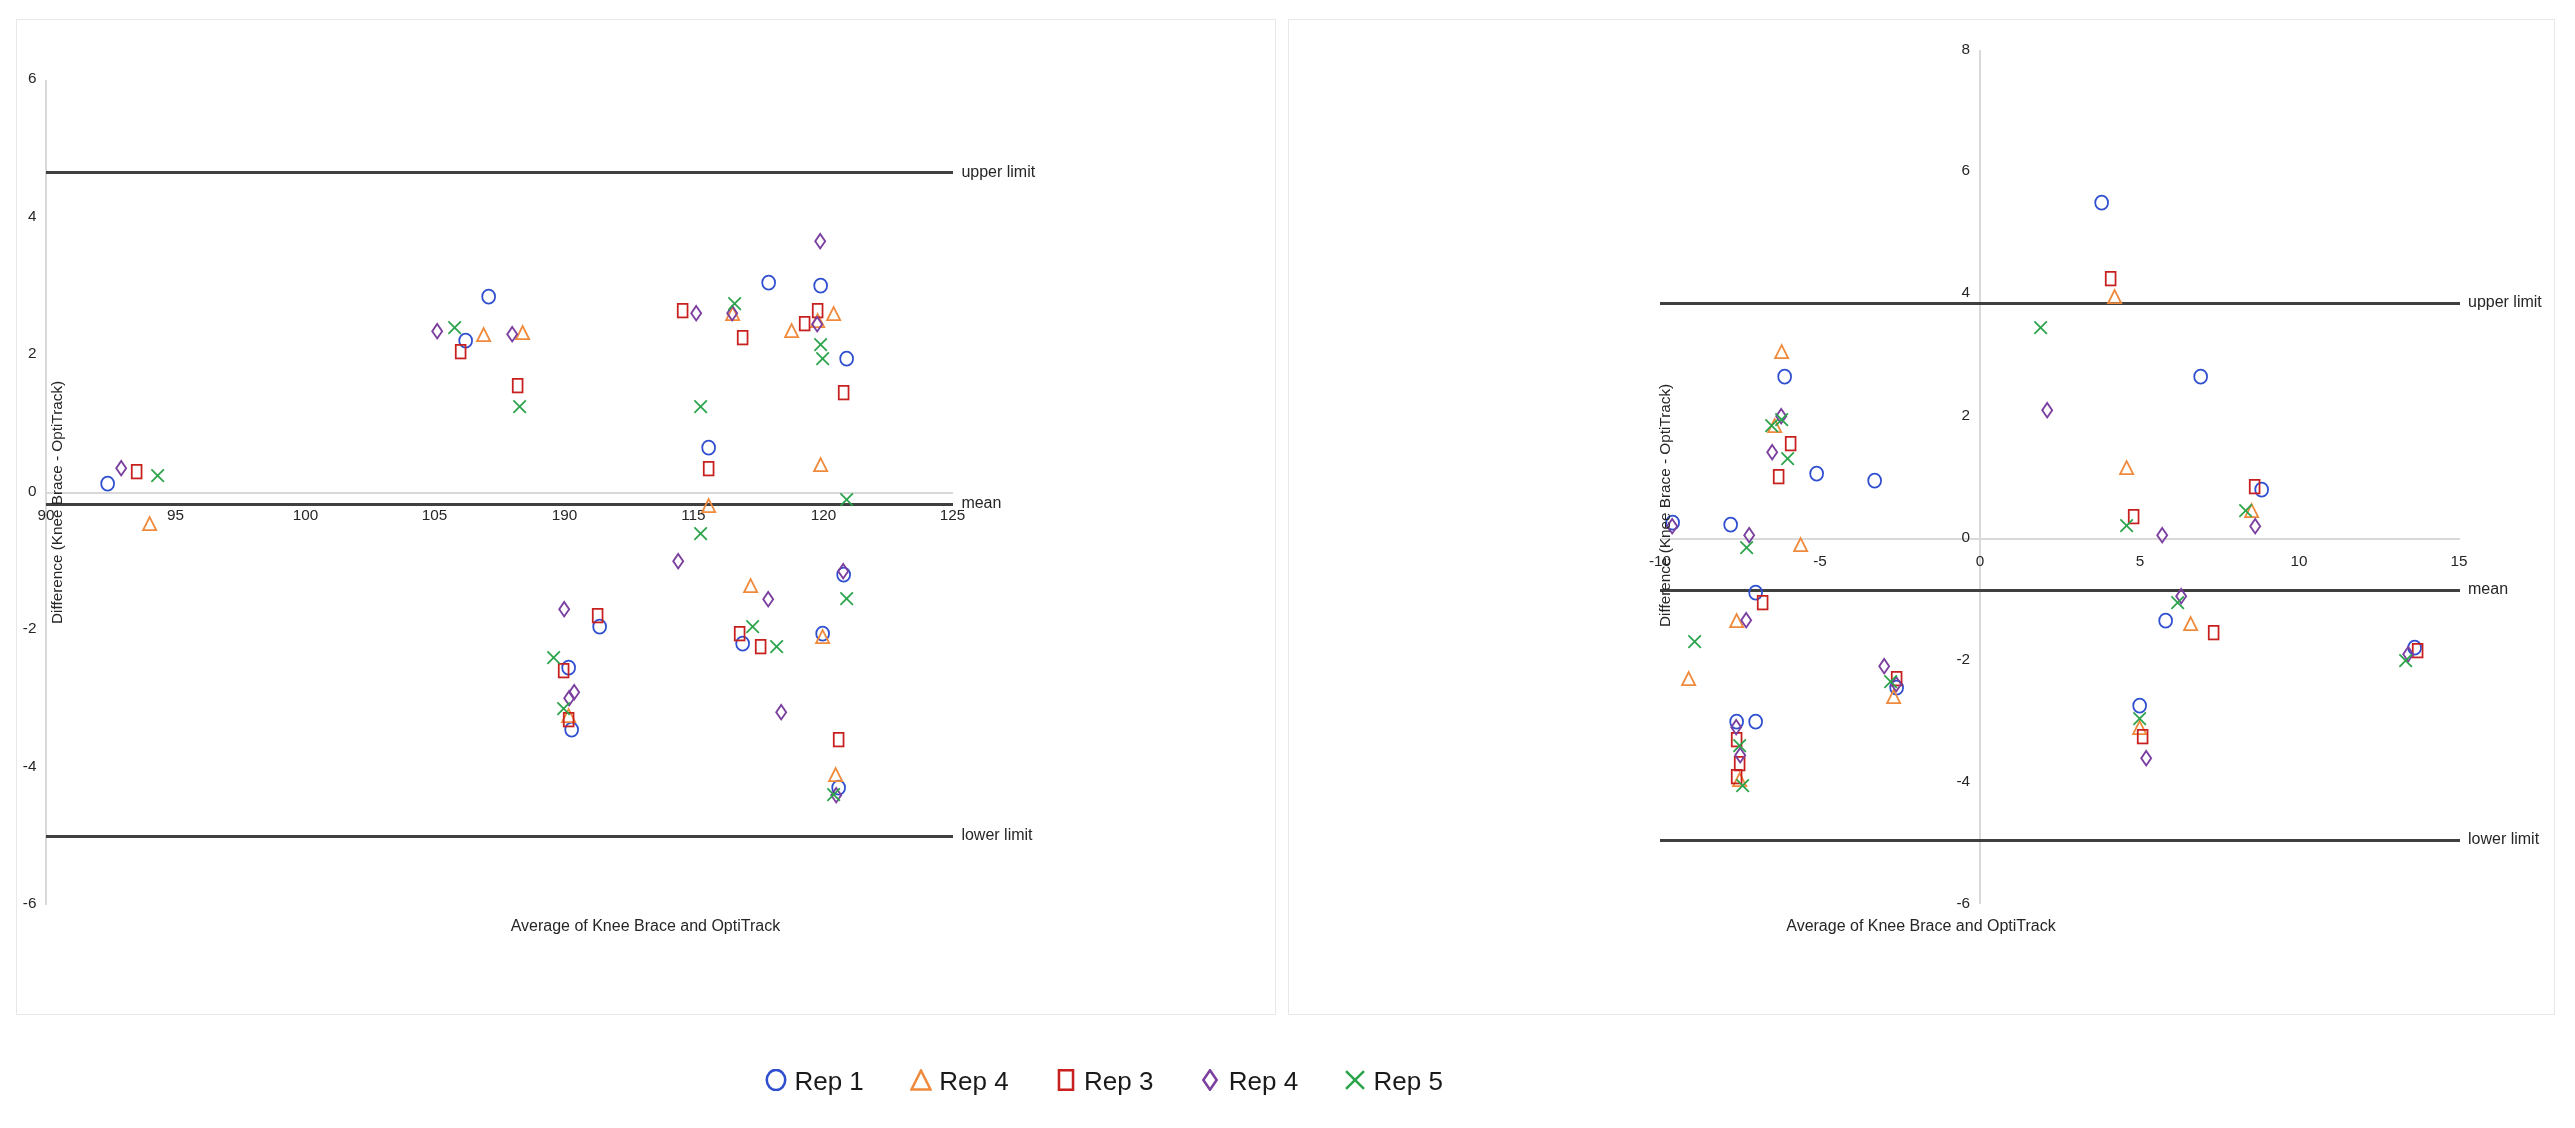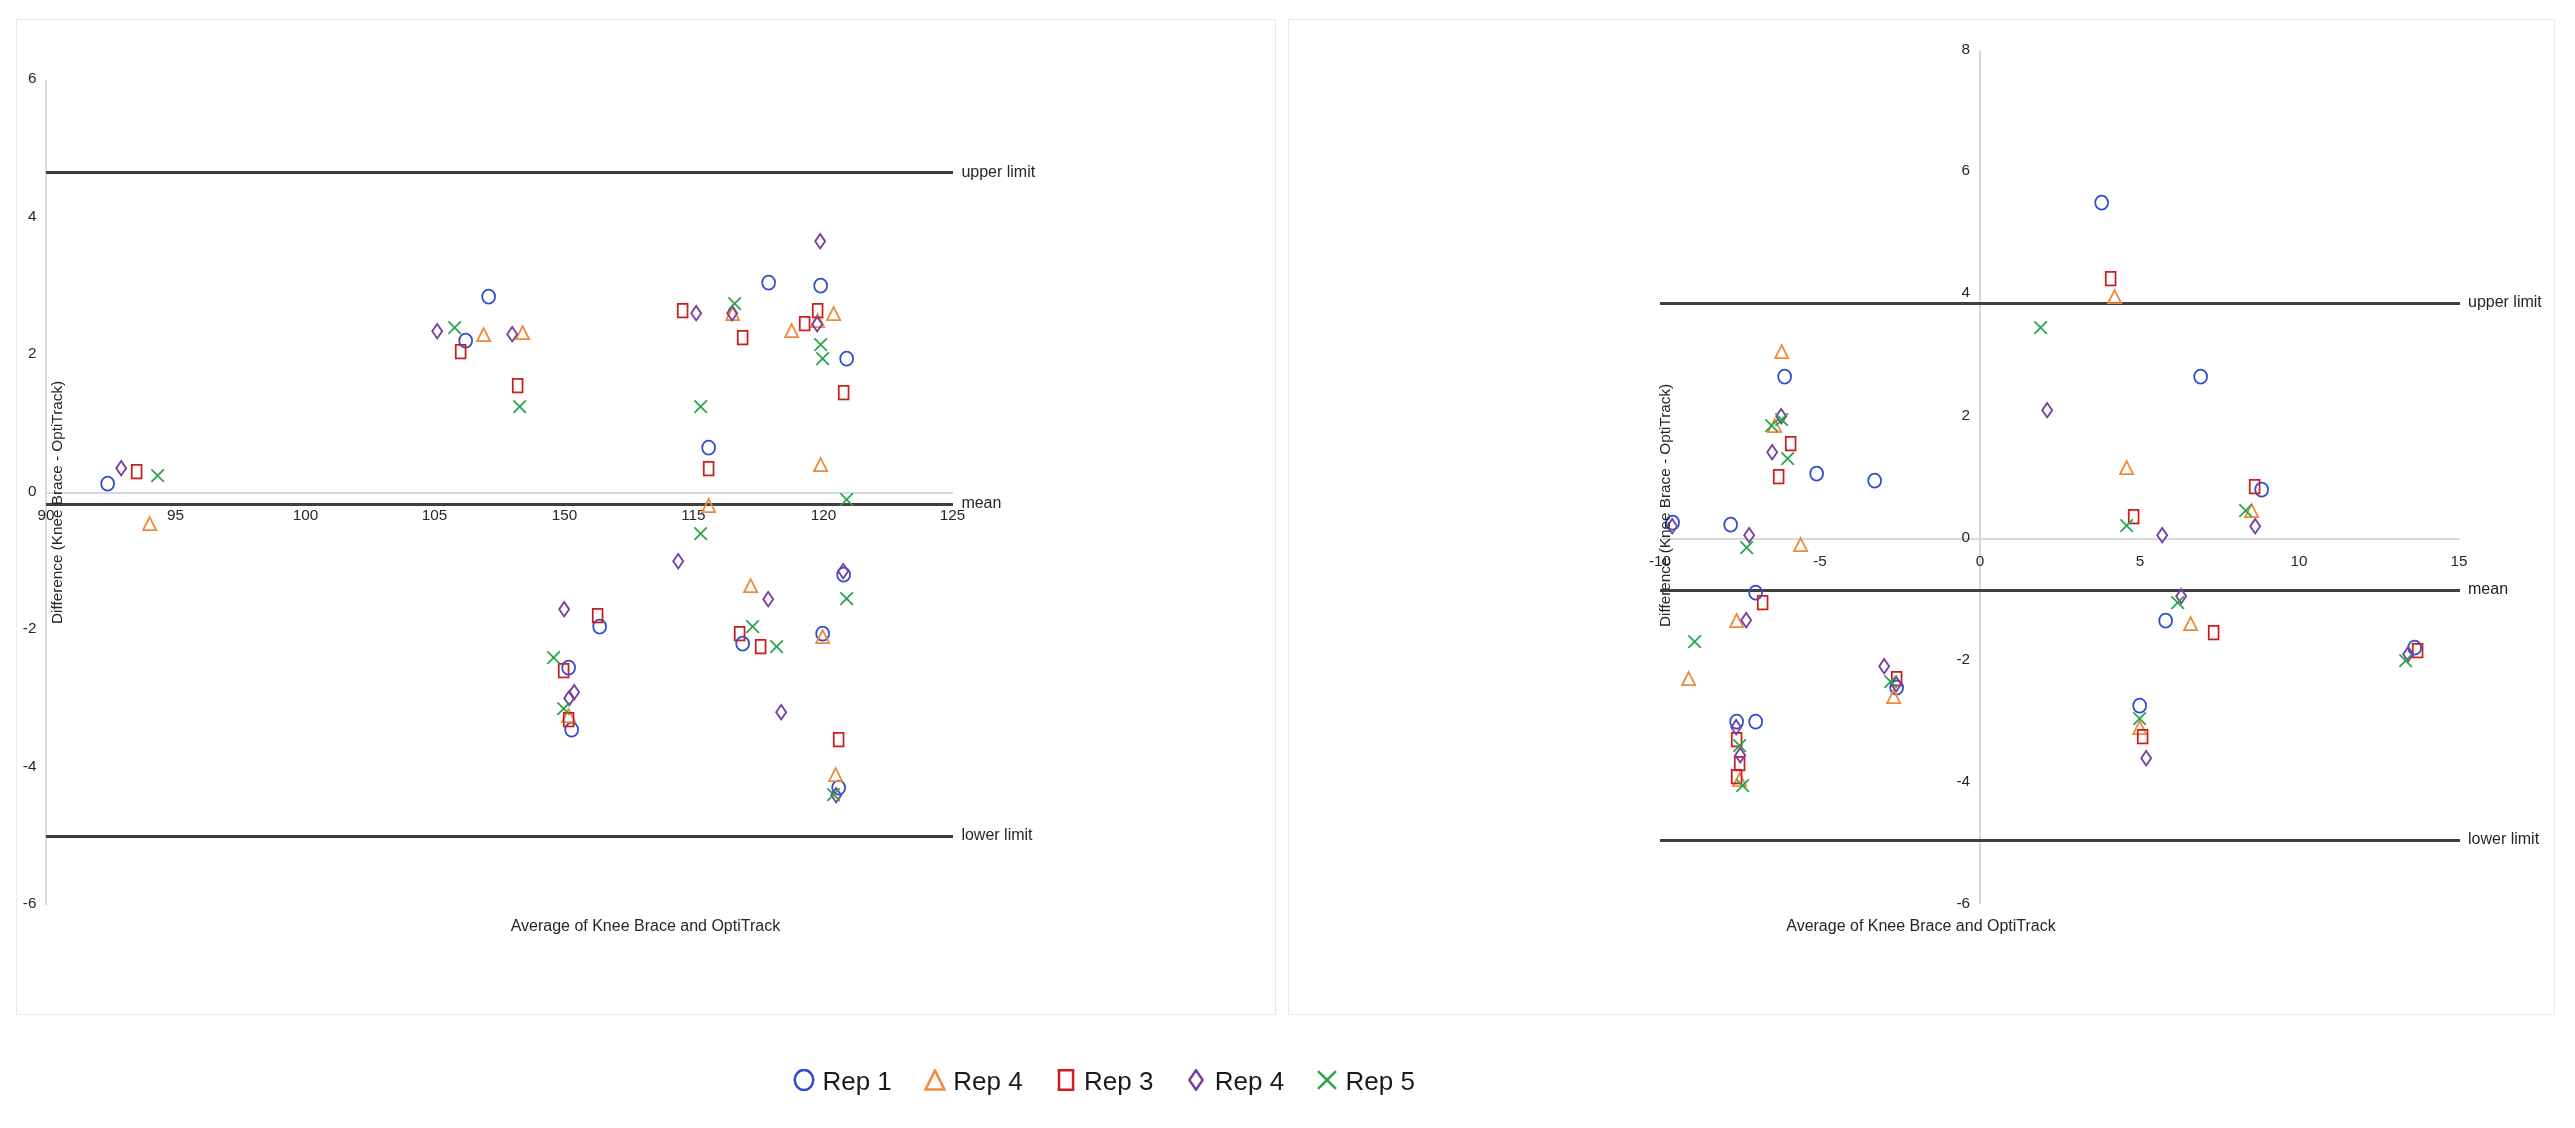--- a/index.html
+++ b/index.html
@@ -31,21 +31,21 @@
 
   .ylabel{position:absolute;font-size:15.3px;color:#262626;white-space:nowrap;
           transform-origin:0 0;transform:rotate(-90deg);font-family:"Liberation Sans",sans-serif;}
   .xlabel{position:absolute;font-size:16px;color:#262626;text-align:center;white-space:nowrap;
           font-family:"Liberation Sans",sans-serif;}
 
   .marker{position:absolute;pointer-events:none;}
   .marker svg{display:block;overflow:visible;}
 
   #legend{position:absolute;left:0;top:1068px;width:2208px;display:flex;
-          justify-content:center;gap:32px;}
+          justify-content:center;gap:46px;}
   .legend-item{display:flex;align-items:center;gap:5.9px;}
   .legend-item .lg-sym{display:block;width:23.5px;height:23.5px;}
   .legend-item .lg-text{font-size:26px;color:#1a1a1a;font-family:"Liberation Sans",sans-serif;
                         line-height:1;}
 </style>
 </head>
 <body>
 
 <div id="root">
 
@@ -57,21 +57,21 @@
         <div class="tick ytick" style="left: -27px; top: 187px; width: 46px;">4</div>
         <div class="tick ytick" style="left: -27px; top: 324px; width: 46px;">2</div>
         <div class="tick ytick" style="left: -27px; top: 462px; width: 46px;">0</div>
         <div class="tick ytick" style="left: -27px; top: 599px; width: 46px;">-2</div>
         <div class="tick ytick" style="left: -27px; top: 737px; width: 46px;">-4</div>
         <div class="tick ytick" style="left: -27px; top: 874px; width: 46px;">-6</div>
         <div class="tick xtick" style="left: -6.5px; top: 486px; width: 70px;">90</div>
         <div class="tick xtick" style="left: 123px; top: 486px; width: 70px;">95</div>
         <div class="tick xtick" style="left: 253px; top: 486px; width: 70px;">100</div>
         <div class="tick xtick" style="left: 382px; top: 486px; width: 70px;">105</div>
-        <div class="tick xtick" style="left: 512px; top: 486px; width: 70px;">150</div>
+        <div class="tick xtick" style="left: 512px; top: 486px; width: 70px;">190</div>
         <div class="tick xtick" style="left: 641px; top: 486px; width: 70px;">115</div>
         <div class="tick xtick" style="left: 771px; top: 486px; width: 70px;">120</div>
         <div class="tick xtick" style="left: 900px; top: 486px; width: 70px;">125</div>
         <div class="limit-line" style="left: 29px; top: 151px; width: 907px; background: rgb(64, 64, 64);"></div>
         <div class="limit-label" style="left: 944px; top: 143px;">upper limit</div>
         <div class="limit-line" style="left: 29px; top: 483px; width: 907px; background: rgb(64, 64, 64);"></div>
         <div class="limit-label" style="left: 944px; top: 474px;">mean</div>
         <div class="limit-line" style="left: 29px; top: 815px; width: 907px; background: rgb(64, 64, 64);"></div>
         <div class="limit-label" style="left: 944px; top: 806px;">lower limit</div>
         <div class="marker" style="left: 83px; top: 456px;">

